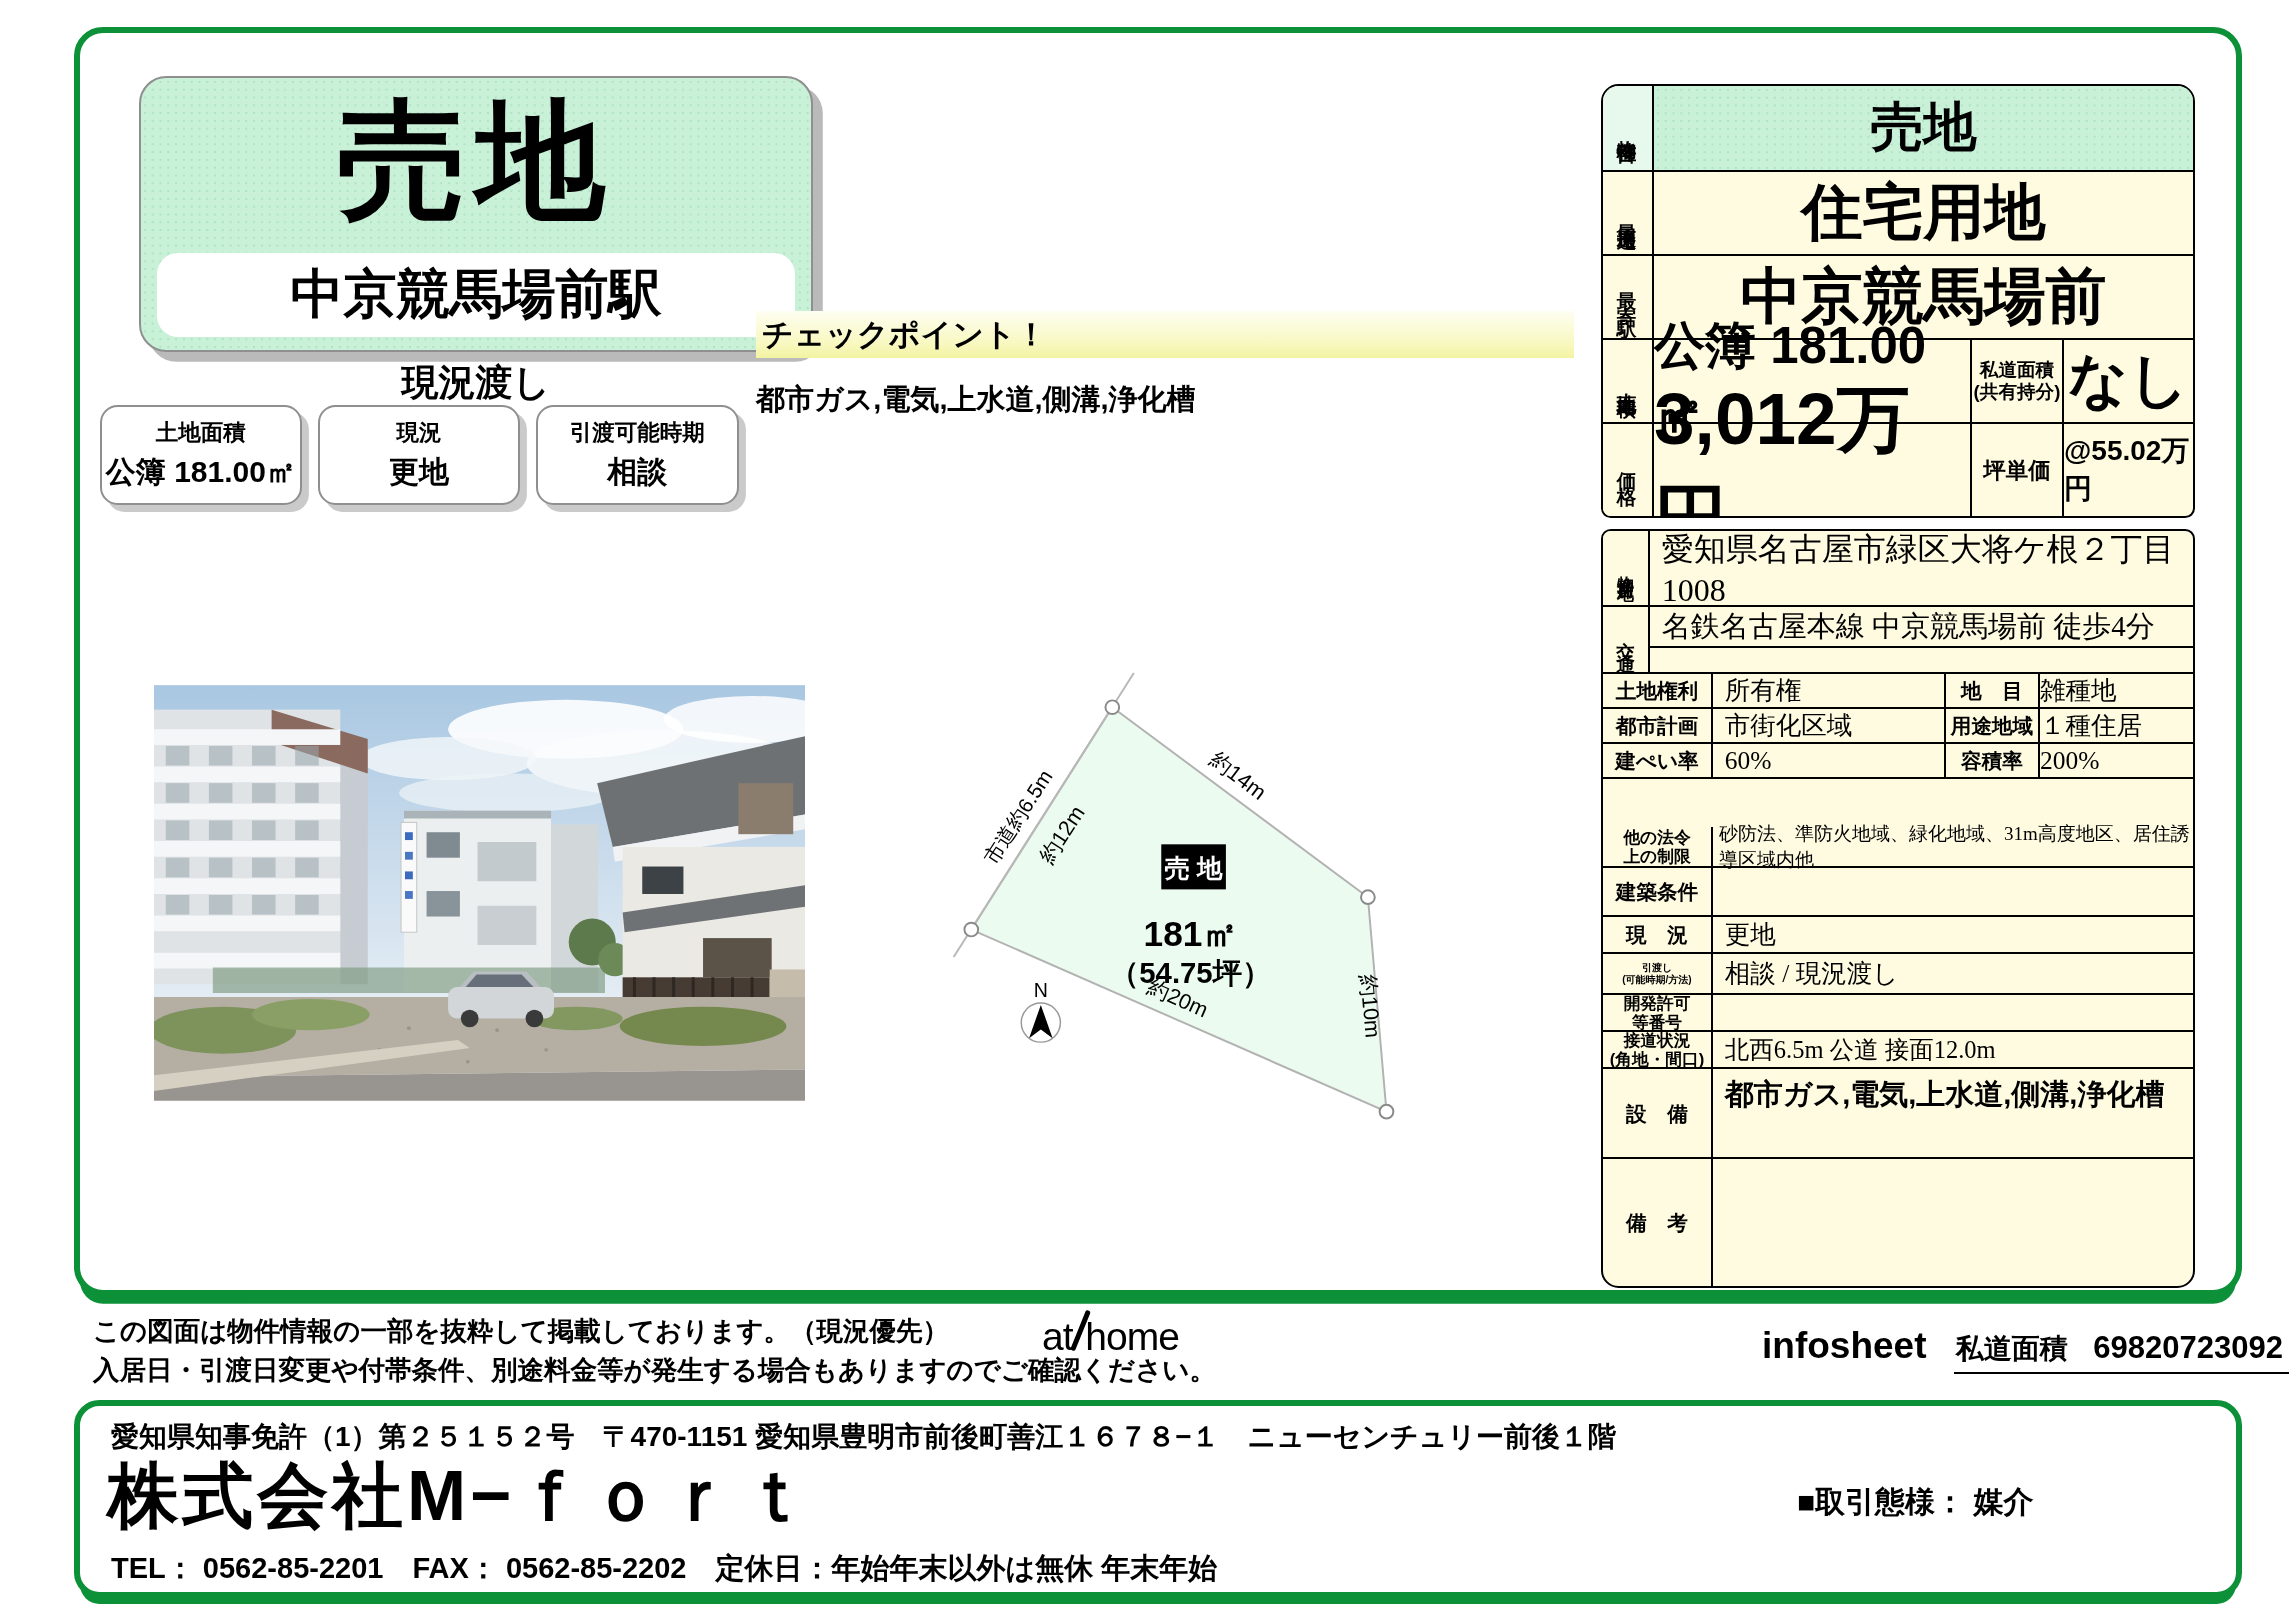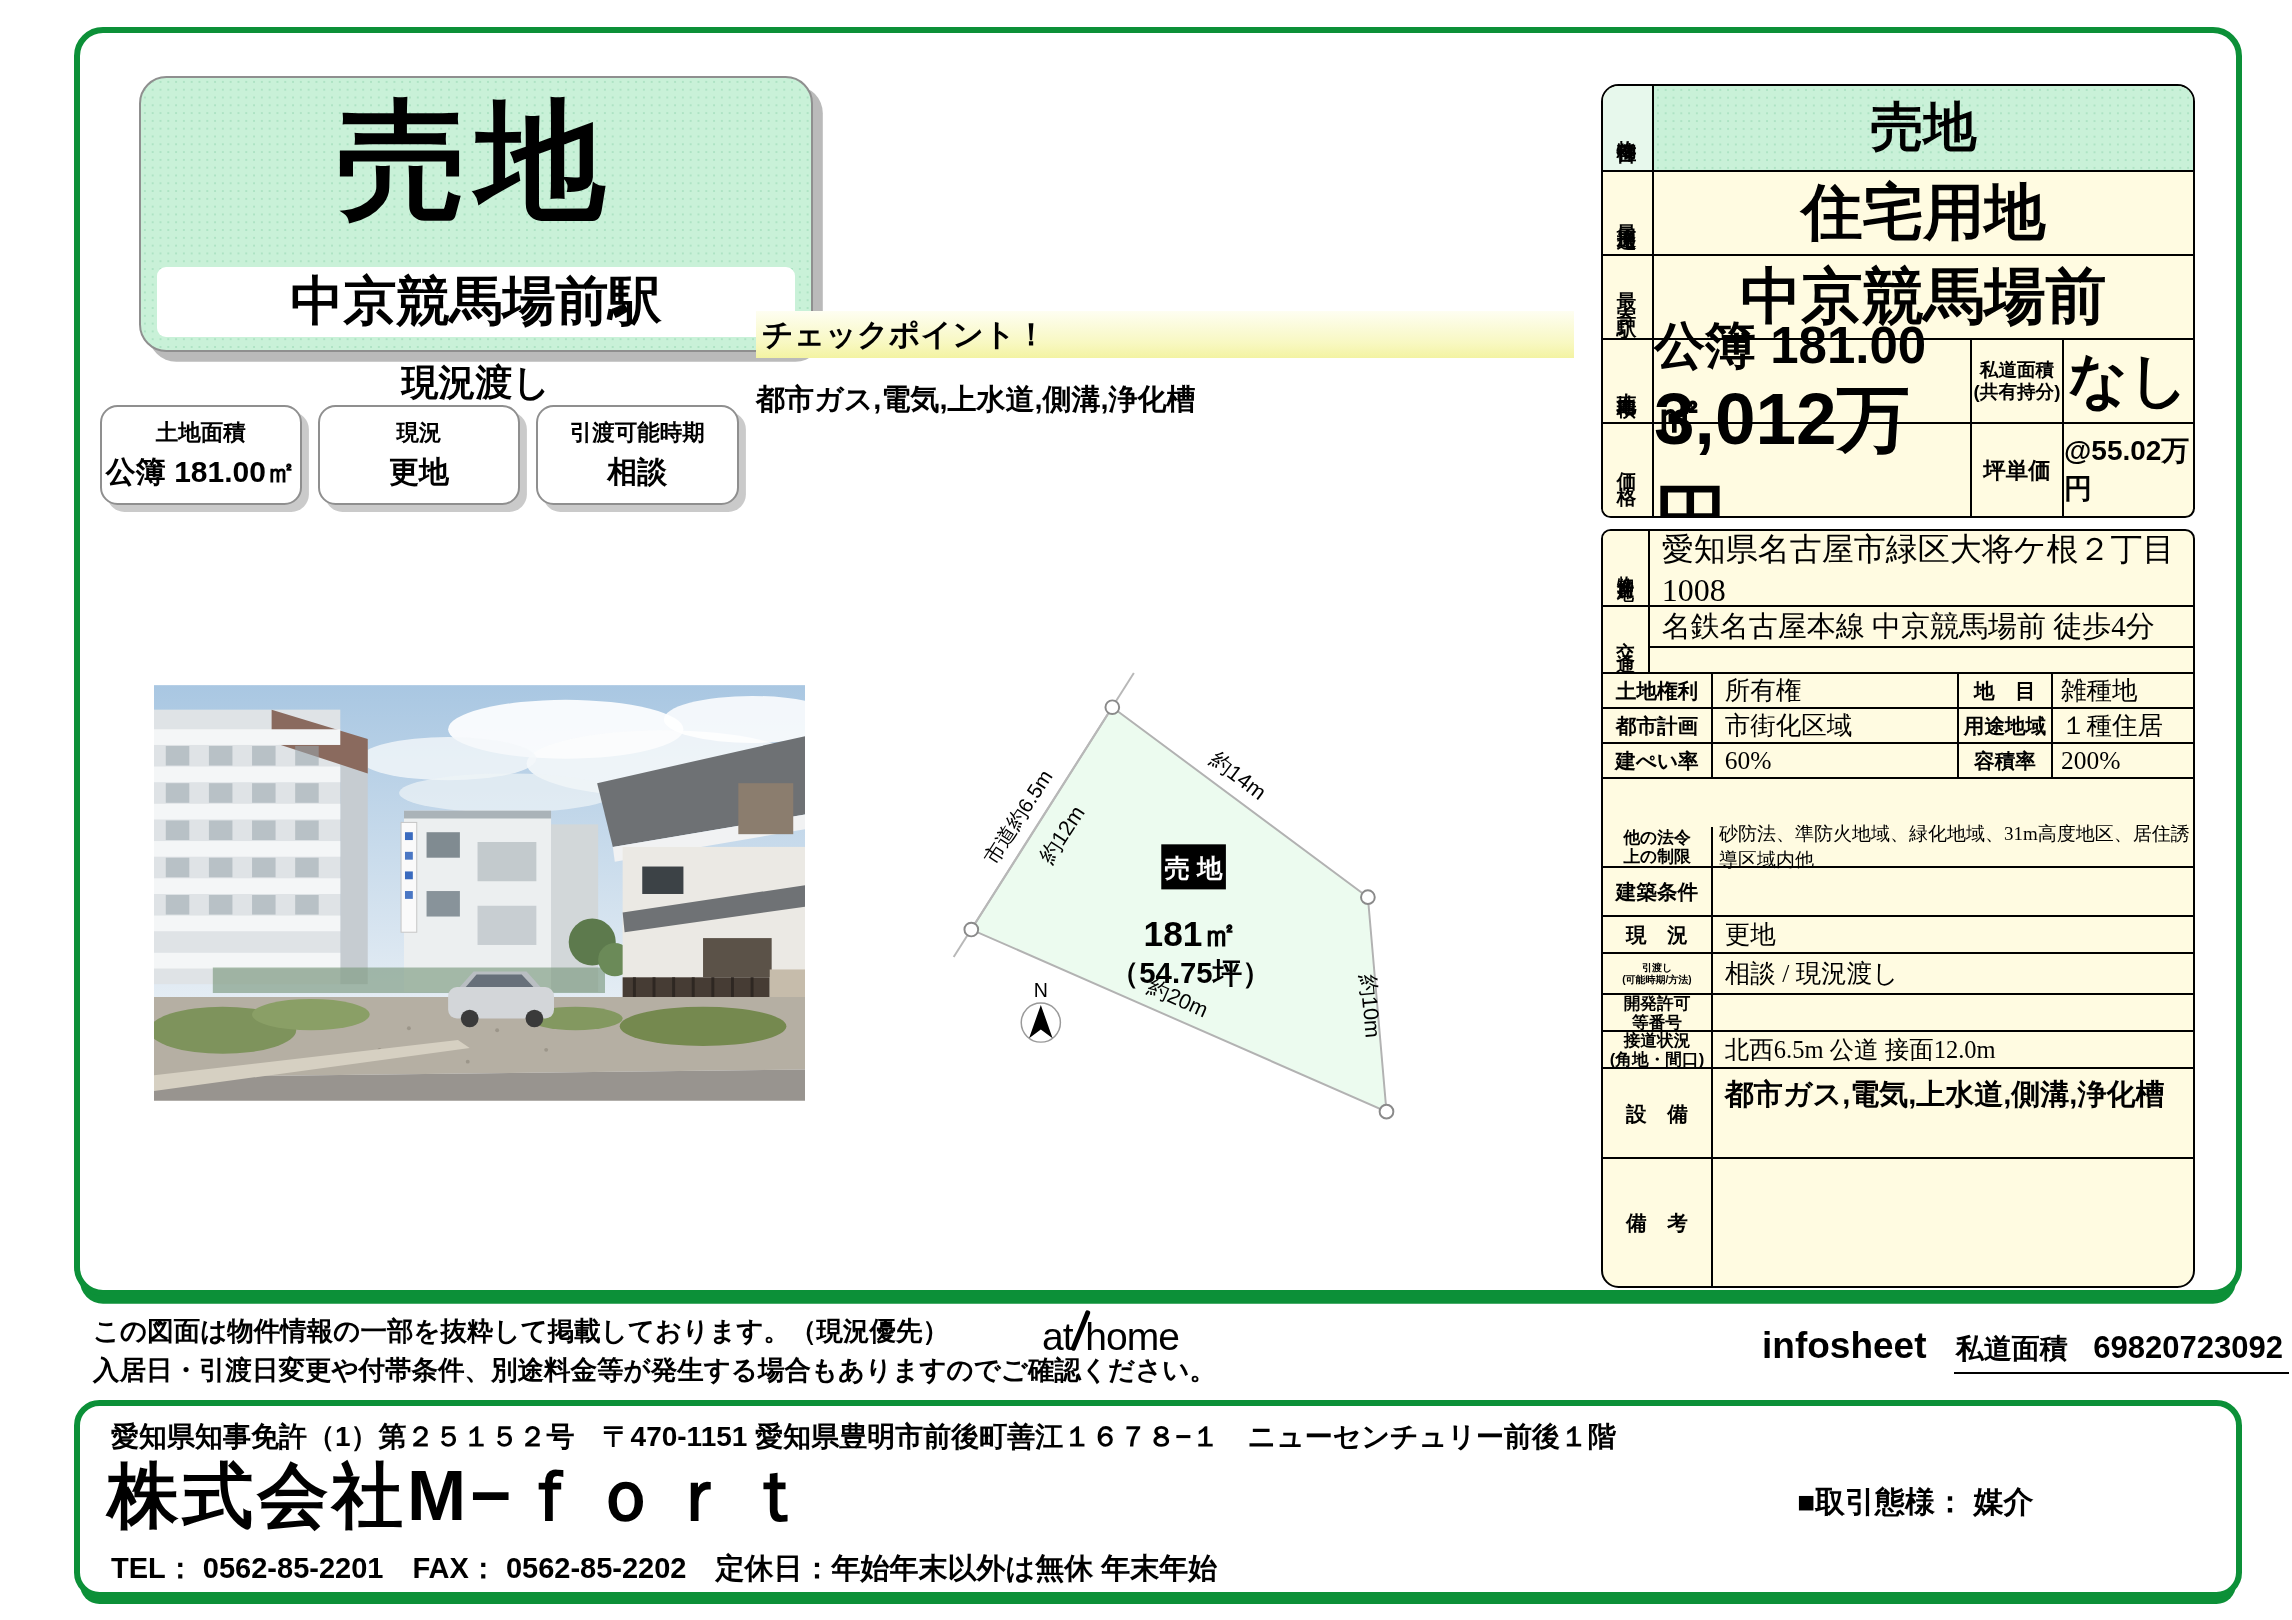--- a/index.html
+++ b/index.html
@@ -11,22 +11,22 @@
               box-shadow:0 13.7px 0 -5.9px #0c9038; }
 
   
   .dotgreen { background-color:#c9f1d8;
               background-image:radial-gradient(#aee3c4 1.2px, transparent 1.3px);
               background-size:7.8px 7.8px; }
   #badge { position:absolute; left:132px; top:71px; width:674px; height:276px;
            border:2.9px solid #8f8f8f; border-radius:27.4px; box-shadow:9.8px 9.8px 0 rgba(130,130,130,.55); }
   #badge .big { position:absolute; top:2px; left:0; right:0; text-align:center;
                 font-size:129px; font-weight:bold; letter-spacing:9.8px; color:#000; line-height:1.25; }
-  #badge .stationbox { position:absolute; left:15.7px; right:15.7px; bottom:13.7px; height:70px;
-                       background:#fff; border-radius:9px; display:flex; align-items:center; justify-content:center; }
+  #badge .stationbox { position:absolute; left:15.7px; right:15.7px; bottom:13.7px; height:84px;
+                       background:#fff; border-radius:21px; display:flex; align-items:center; justify-content:center; }
   #badge .stationbox span { font-size:53px; font-weight:bold; }
 
   #genkyo { position:absolute; left:132px; top:353px; width:674px; text-align:center;
             font-size:37px; font-weight:bold; }
 
   #smallboxes { position:absolute; left:93px; top:400px; width:639px; display:flex; gap:15.7px; }
   .sbox { flex:1; height:100px; background:#fff; border:2.9px solid #8f8f8f; border-radius:17.6px;
           box-shadow:6.9px 6.9px 0 rgba(150,150,150,.5); display:flex; flex-direction:column;
           align-items:center; justify-content:center; gap:3.9px; }
   .sbox .t { font-size:22.5px; font-weight:bold; }
@@ -63,21 +63,21 @@
   .val { flex:1; display:flex; align-items:center; justify-content:center; font-weight:bold; }
   .val.left { justify-content:flex-start; padding-left:11.8px; font-weight:normal;
               font-family:"Liberation Serif", serif; }
   .val.top { align-items:flex-start; padding-top:5.9px; }
   .sublab { width:94px; border-left:2.5px solid #000; border-right:2.5px solid #000; flex:none;
             display:flex; align-items:center; justify-content:center; font-weight:bold; font-size:21.6px;
             text-align:center; white-space:pre-line; line-height:1.2; }
   .sublab.two { font-size:18.6px; }
   .l2 { width:96px; border-left:2.5px solid #000; border-right:2.5px solid #000; flex:none;
         display:flex; align-items:center; justify-content:center; font-weight:bold; font-size:20.6px; }
-  .v2 { width:140px; flex:none; display:flex; align-items:center; padding-left:8px;
+  .v2 { width:153px; flex:none; display:flex; align-items:center; padding-left:0;
         font-family:"Liberation Serif", serif; font-size:25.5px; }
   .transcol { flex:1; display:flex; flex-direction:column; }
   .transcol .s1 { height:41px; border-bottom:2px solid #000; display:flex; align-items:center;
                   padding-left:11.8px; font-family:"Liberation Serif", serif; font-size:29px; }
   .transcol .s2 { flex:1; }
 
   
   #disc1 { position:absolute; left:93px; top:1313px; font-size:26.5px; font-weight:bold; }
   #disc2 { position:absolute; left:93px; top:1352px; font-size:26.5px; font-weight:bold; }
   #athome { position:absolute; left:1042px; top:1309px; display:flex; align-items:center; }

